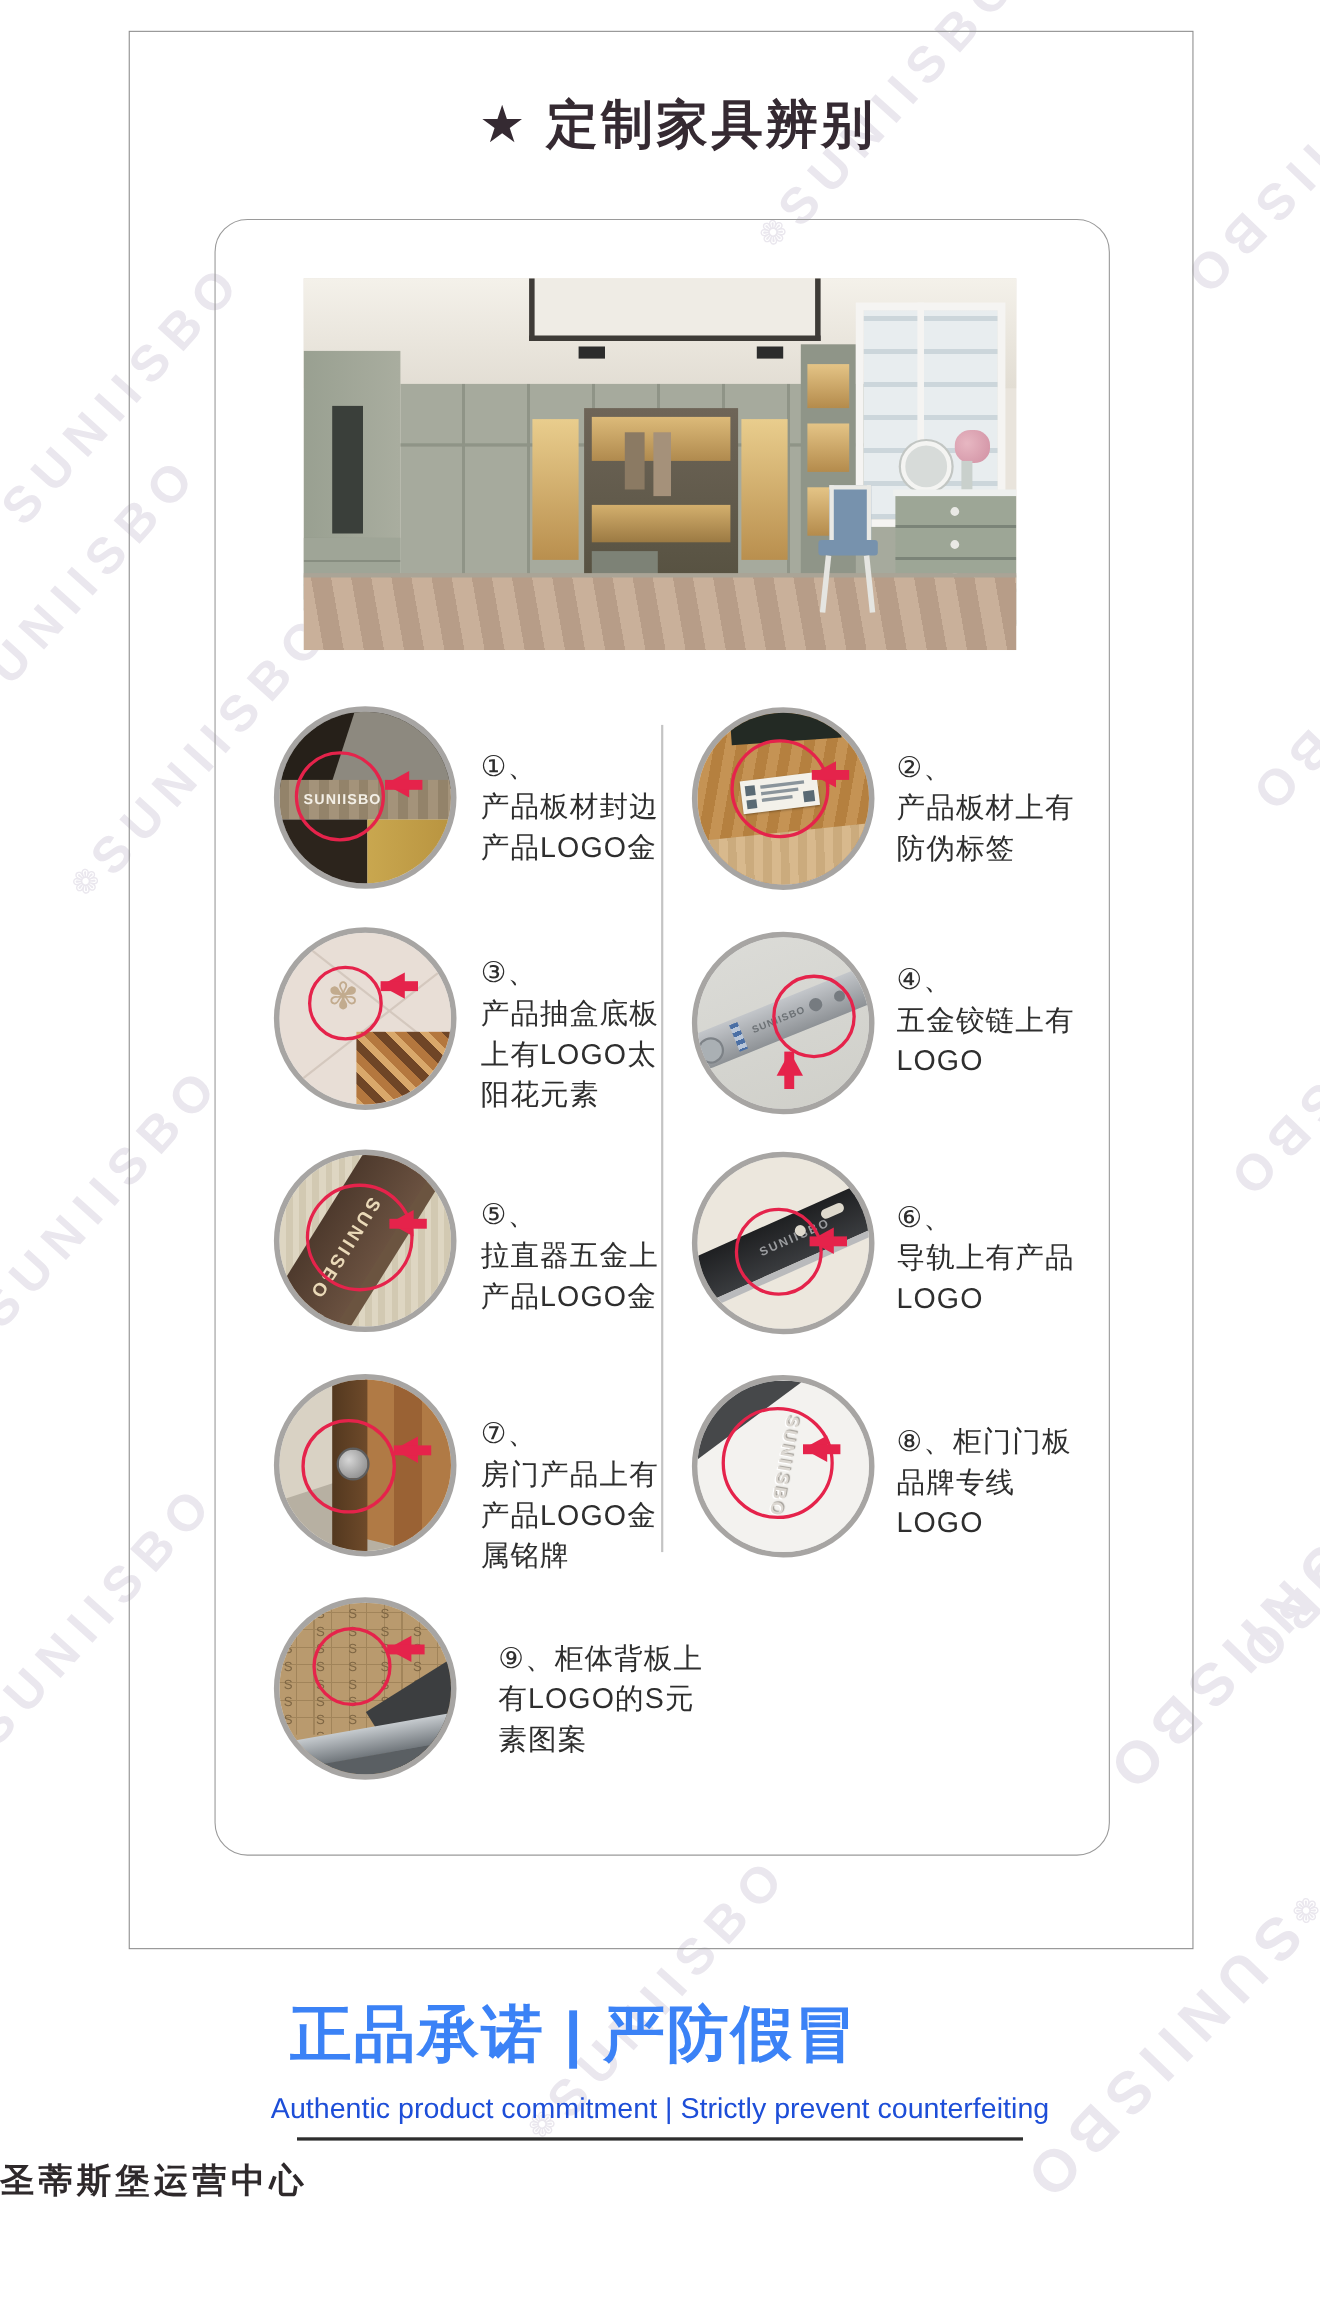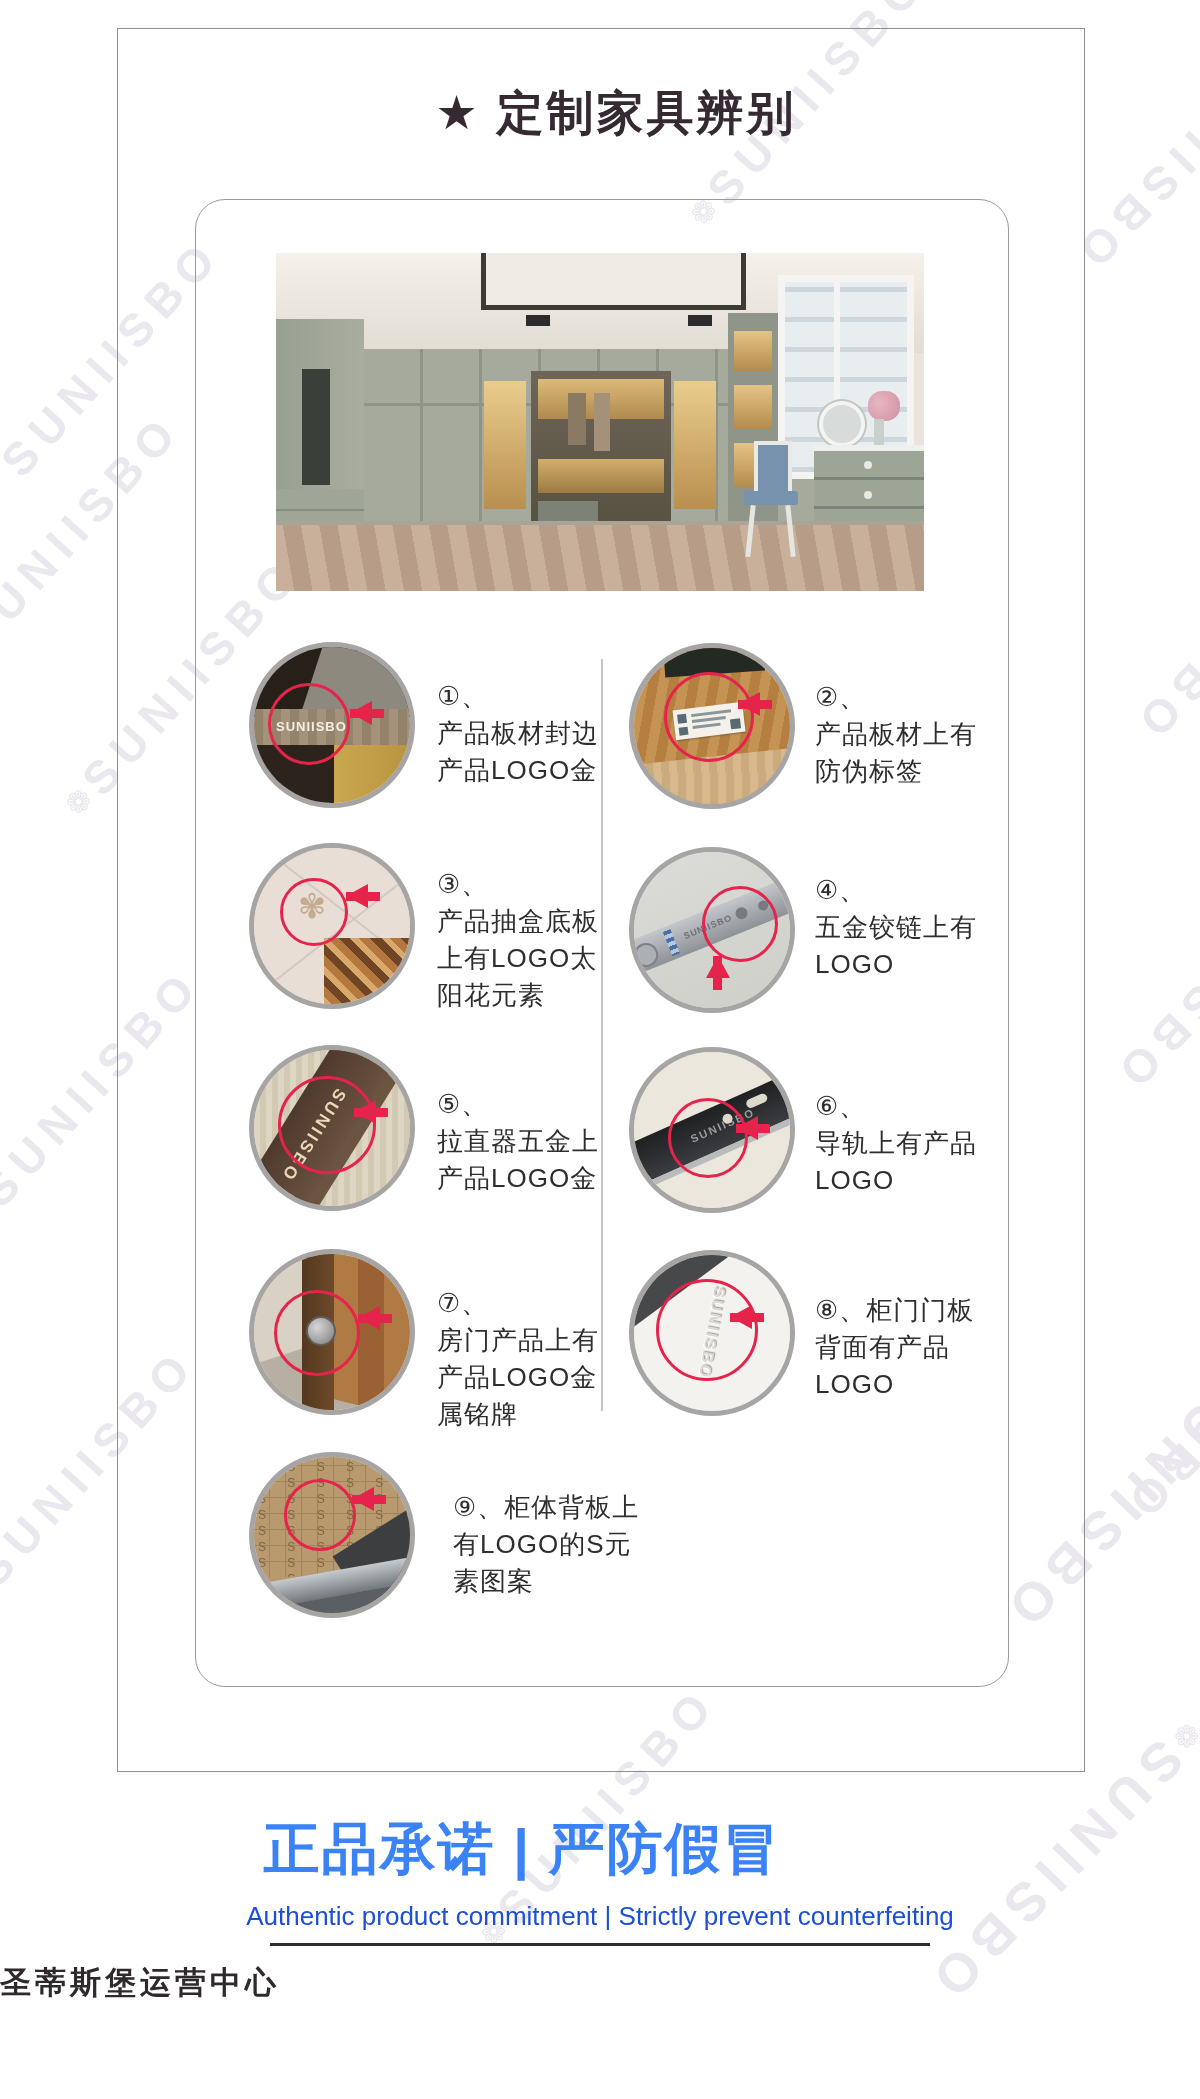--- a/index.html
+++ b/index.html
@@ -295,21 +295,21 @@
       <div class="logo-sm" style="position:static;transform:rotate(100deg);font-size:16px;letter-spacing:2px;color:#dcd8d2;text-shadow:1px 1px 0 #ffffff,-1px -1px 1px #a39f98;">SUNIISBO</div>
     </div>
     <div class="ring" style="left:22px;top:24px;width:96px;height:96px;"></div>
     <div class="arr" style="left:96px;top:62px;">
         <span class="head"></span>
         <span class="shaft"></span>
       </div>
   </div>
   <div class="itext" style="left:815px;top:1292px;">
     <div>⑧、柜门门板</div>
-    <div>背面有产品</div>
+    <div>品牌专线</div>
     <div>LOGO</div>
   </div>
 
   <div class="circle" style="left:249px;top:1452px;">
     <div style="left:0;top:0;width:156px;height:156px;background:#b99a6e;"></div>
     <div style="left:0;top:0;width:156px;height:120px;background:repeating-linear-gradient(0deg,transparent 0 15px,#8f734c 15px 16px),repeating-linear-gradient(90deg,transparent 0 15px,#8f734c 15px 16px);opacity:.55;"></div>
     <div style="left:4px;top:2px;width:150px;height:118px;color:#7e6644;font-size:12px;line-height:16px;letter-spacing:9px;overflow:hidden;">S S S S S S S S S S S S S S S S S S S S S S S S S S S S S S S S S S S S S S S S S S S S S S S S</div>
     <div style="left:96px;top:60px;width:120px;height:100px;background:#3c3e40;transform:rotate(-32deg);"></div>
     <div style="left:-20px;top:112px;width:220px;height:26px;background:linear-gradient(#c6cbcf,#6f757a);transform:rotate(-10deg);"></div>
     <div style="left:-20px;top:138px;width:220px;height:30px;background:#5a5f63;transform:rotate(-10deg);"></div>

